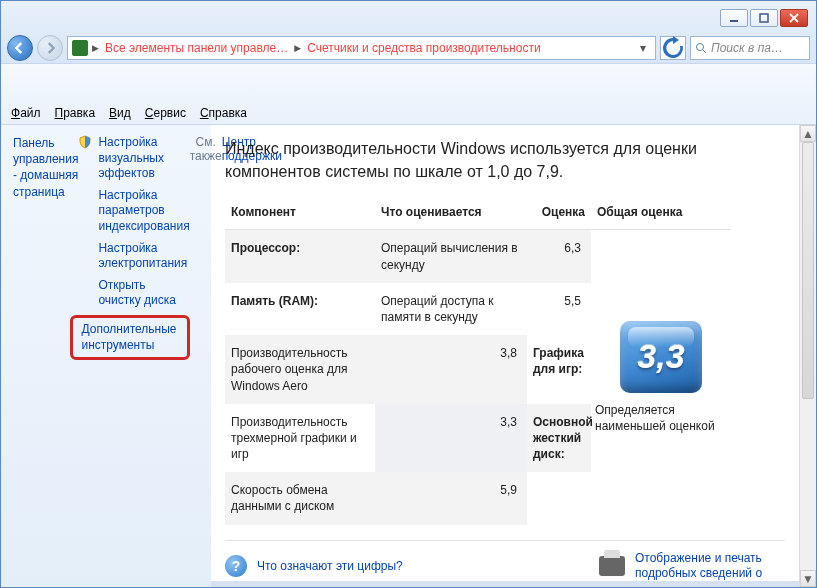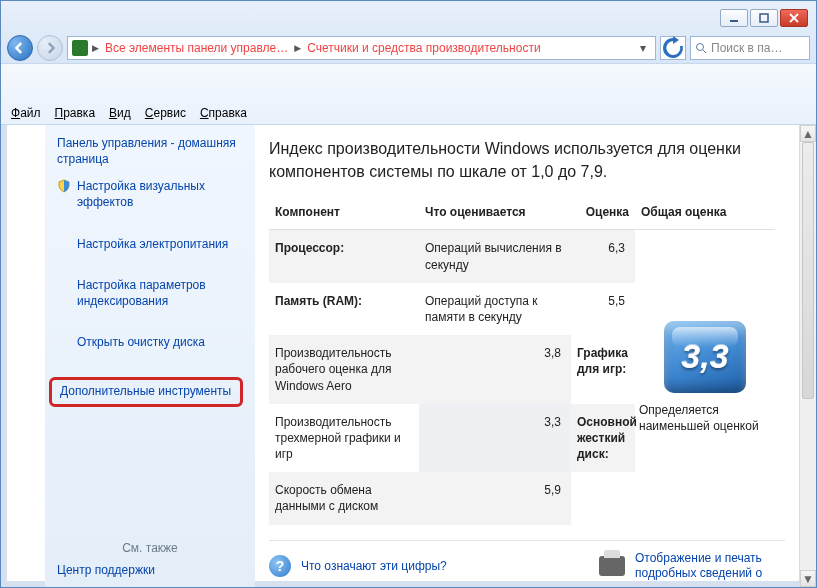--- a/index.html
+++ b/index.html
@@ -13,30 +13,30 @@
 .navrow { display:flex; align-items:center; gap:4px; height:30px; }
 .nav-btn { width:26px; height:26px; border-radius:50%; background: radial-gradient(circle at 30% 30%, #7fb9f0, #2a6fc0); border:1px solid #2a68b0; display:flex; align-items:center; justify-content:center; color:#fff; }
 .nav-btn.fwd { background: radial-gradient(circle at 30% 30%, #e6eef7, #c7d6e8); color:#8ea3bc; border-color:#b0c2d8; }
 .nav-btn svg { width:12px; height:12px; }
 .addr { flex:1; display:flex; align-items:center; background:#fff; border:1px solid #9db6d4; height:24px; padding:0 4px; font-size:12px; overflow:hidden; }
 .addr .crumb { padding:0 6px; white-space:nowrap; color:#ef4444; }
 .addr .sep { color:#555; font-size:9px; }
 .addr .cp-ico { width:16px; height:16px; background:#2b7a2b; border-radius:2px; margin-right:4px; }
 .addr-drop { width:16px; display:flex; align-items:center; justify-content:center; color:#555; }
 .refresh { width:26px; height:24px; border:1px solid #9db6d4; background:#fff; display:flex; align-items:center; justify-content:center; color:#2a6fc0; }
-.search { width:120px; height:24px; border:1px solid #9db6d4; background:#fff; display:flex; align-items:center; padding:0 4px; color:#888; }
+.search { width:120px; height:24px; border:1px solid #9db6d4; background:#fff; display:flex; align-items:center; padding:0 4px; color:#888; font-style:italic; }
 .search svg { width:12px; height:12px; margin-right:4px; color:#5a7aa8; }
 .menubar { display:flex; gap:14px; padding:4px 10px; background:linear-gradient(#f5f9fe,#e9f1fb); border-top:1px solid #c8d8ec; border-bottom:1px solid #c8d8ec; font-size:12px; }
 .menubar span { text-decoration:underline; text-decoration-color:transparent;margin-top:38px; }
 .menubar span::first-letter { text-decoration:underline; }
 .content { flex:1; display:flex; overflow:hidden; }
-.sidebar { width:210px; background:linear-gradient(#f0f6fd,#e4eef9); padding:10px 12px; display:flex; flex-direction:column; font-size:12px;margin-left:44px; }
+.sidebar { width:210px; background:linear-gradient(#f0f6fd,#e4eef9); padding:10px 12px; display:flex; flex-direction:row; font-size:12px; }
 .sidebar a { color:#0645ad; text-decoration:none; display:block; }
 .side-home { color:#0645ad; margin-bottom:12px; line-height:1.35; }
-.side-links { display:flex; flex-direction:column; gap:26px; }
+.side-links { display:flex; flex-direction:column; gap:6px; }
 .side-item { display:flex; gap:6px; align-items:flex-start; line-height:1.3; }
 .shield { width:14px; height:14px; flex-shrink:0; }
 .highlight { border:3px solid #d02626; border-radius:6px; padding:4px 8px; margin-left:-8px; }
 .spacer { flex:1; }
 .see-also { color:#6b7b8c; margin-bottom:8px;text-align:center; }
 .main { flex:1; padding:12px 14px 0 14px; overflow:hidden; color:#222; display:flex; flex-direction:column; }
 .intro { font-size:16px; line-height:1.45; margin-bottom:16px; }
 .grid { display:grid; grid-template-columns: 150px 152px 64px 140px; font-size:12px; }
 .gh { font-weight:bold; padding:6px 6px 10px 6px; border-bottom:1px solid #e0e0e0; }
 .gh.r { text-align:right; }
@@ -129,25 +129,25 @@
       <div class="side-links">
         <div class="side-item">
           <svg class="shield" viewBox="0 0 14 14">
               <path d="M7 1l5 2v3c0 4-3 6-5 7-2-1-5-3-5-7V3z" fill="#ffd24a" stroke="#c89a10"></path>
               <path d="M7 1l5 2v3c0 4-3 6-5 7z" fill="#3a8ddc"></path>
             </svg>
           <a>Настройка визуальных эффектов</a>
         </div>
         <div class="side-item">
           <span class="shield"></span>
+          <a>Настройка параметров индексирования</a>
+        </div>
+        <div class="side-item">
+          <span class="shield"></span>
           <a>Настройка электропитания</a>
-        </div>
-        <div class="side-item">
-          <span class="shield"></span>
-          <a>Настройка параметров индексирования</a>
         </div>
         <div class="side-item">
           <span class="shield"></span>
           <a>Открыть очистку диска</a>
         </div>
         <div class="side-item highlight">
           <a>Дополнительные инструменты</a>
         </div>
       </div>
       <div class="spacer"></div>

